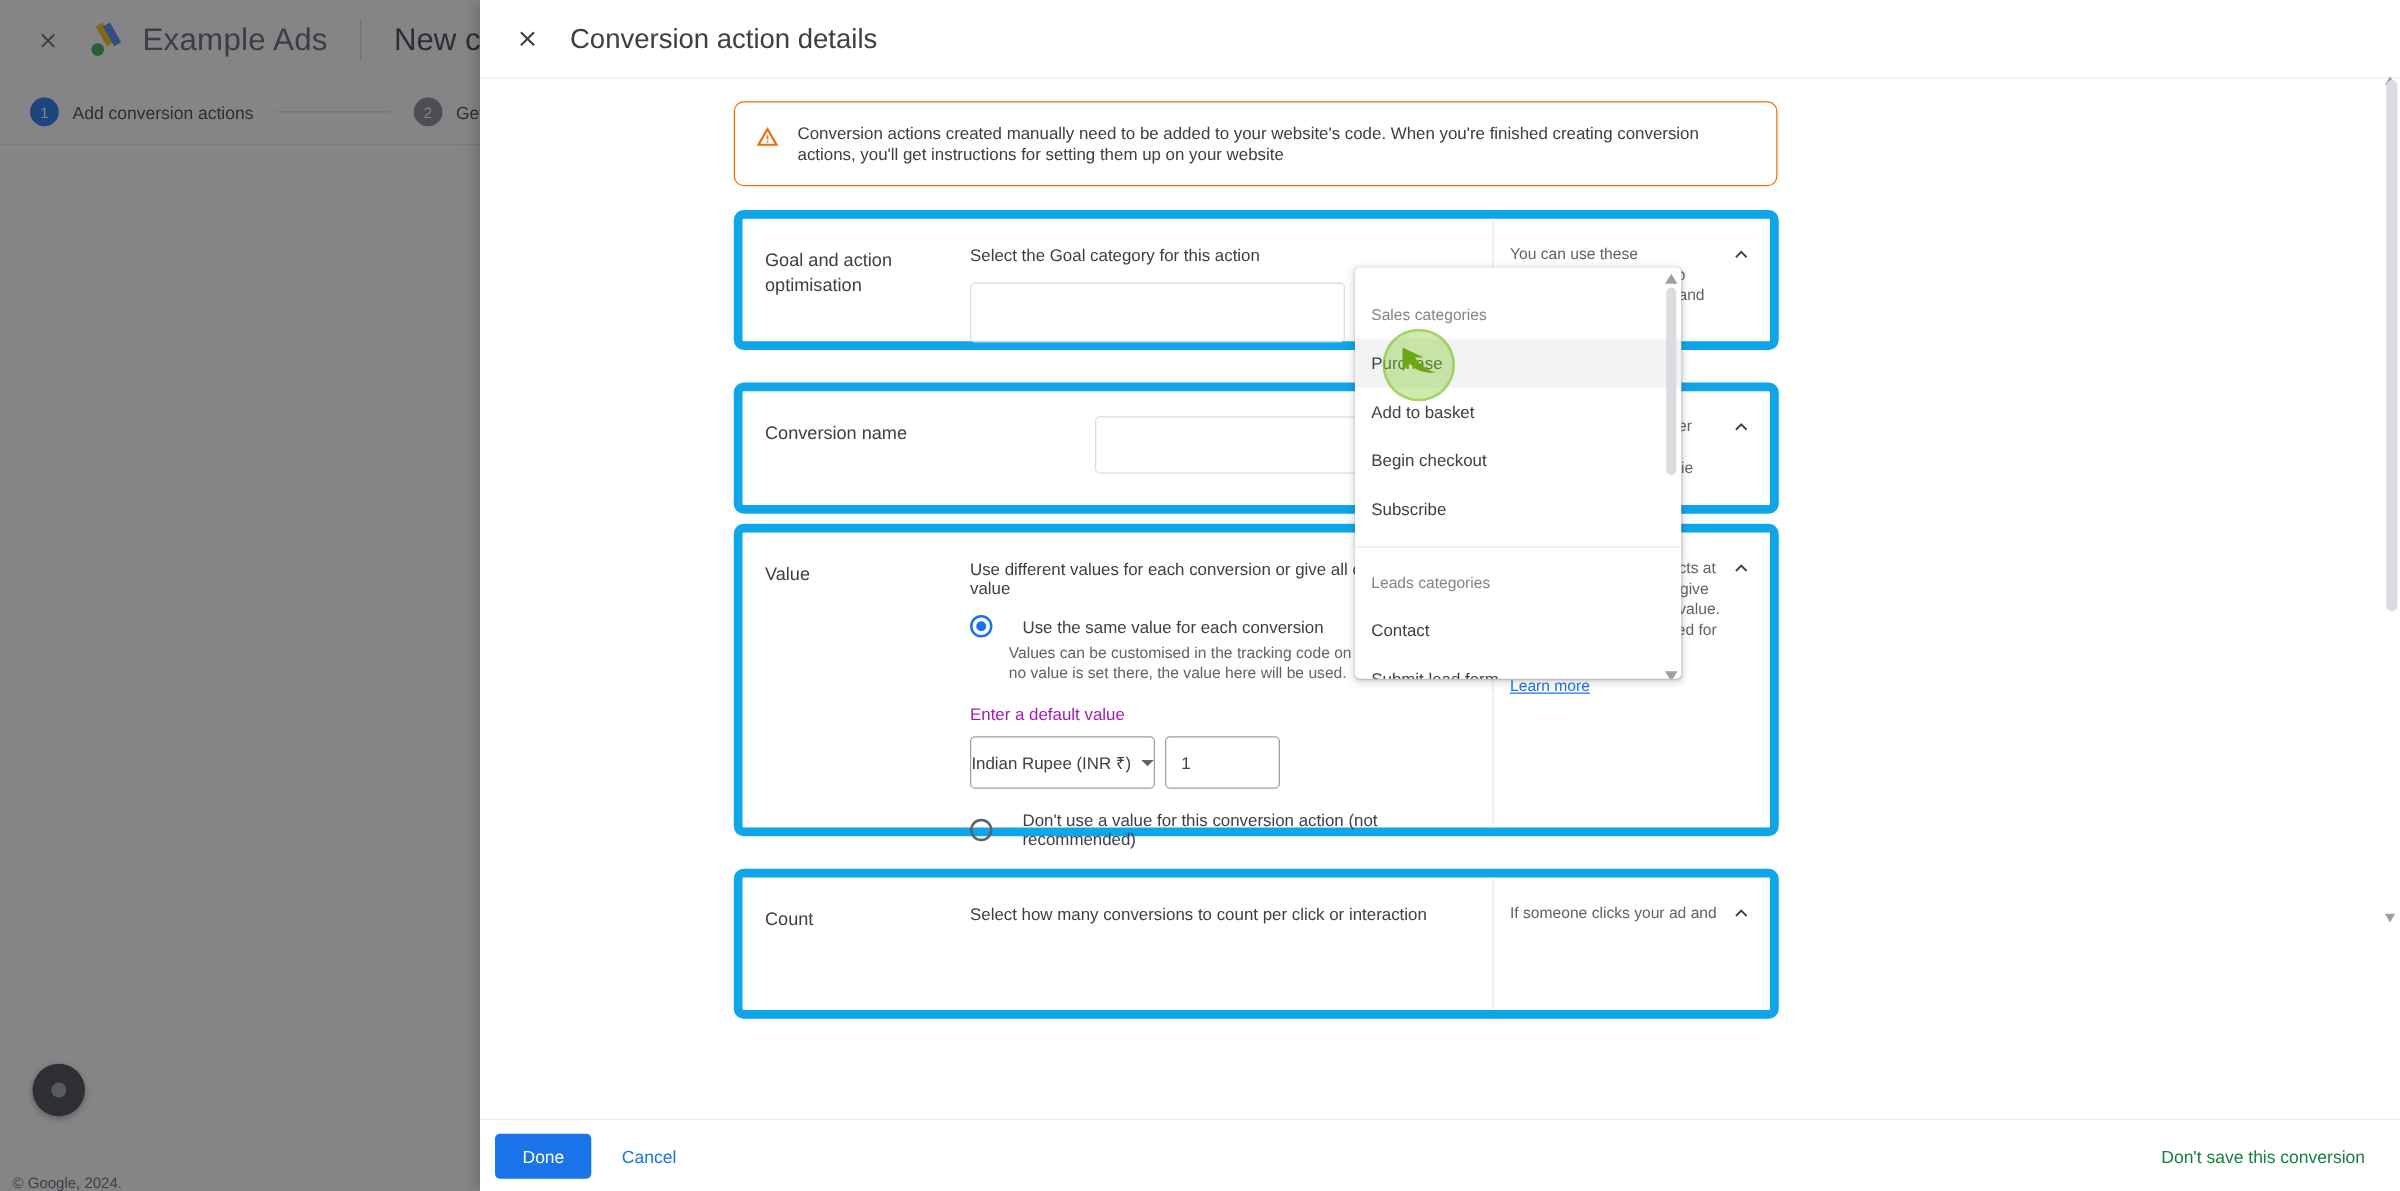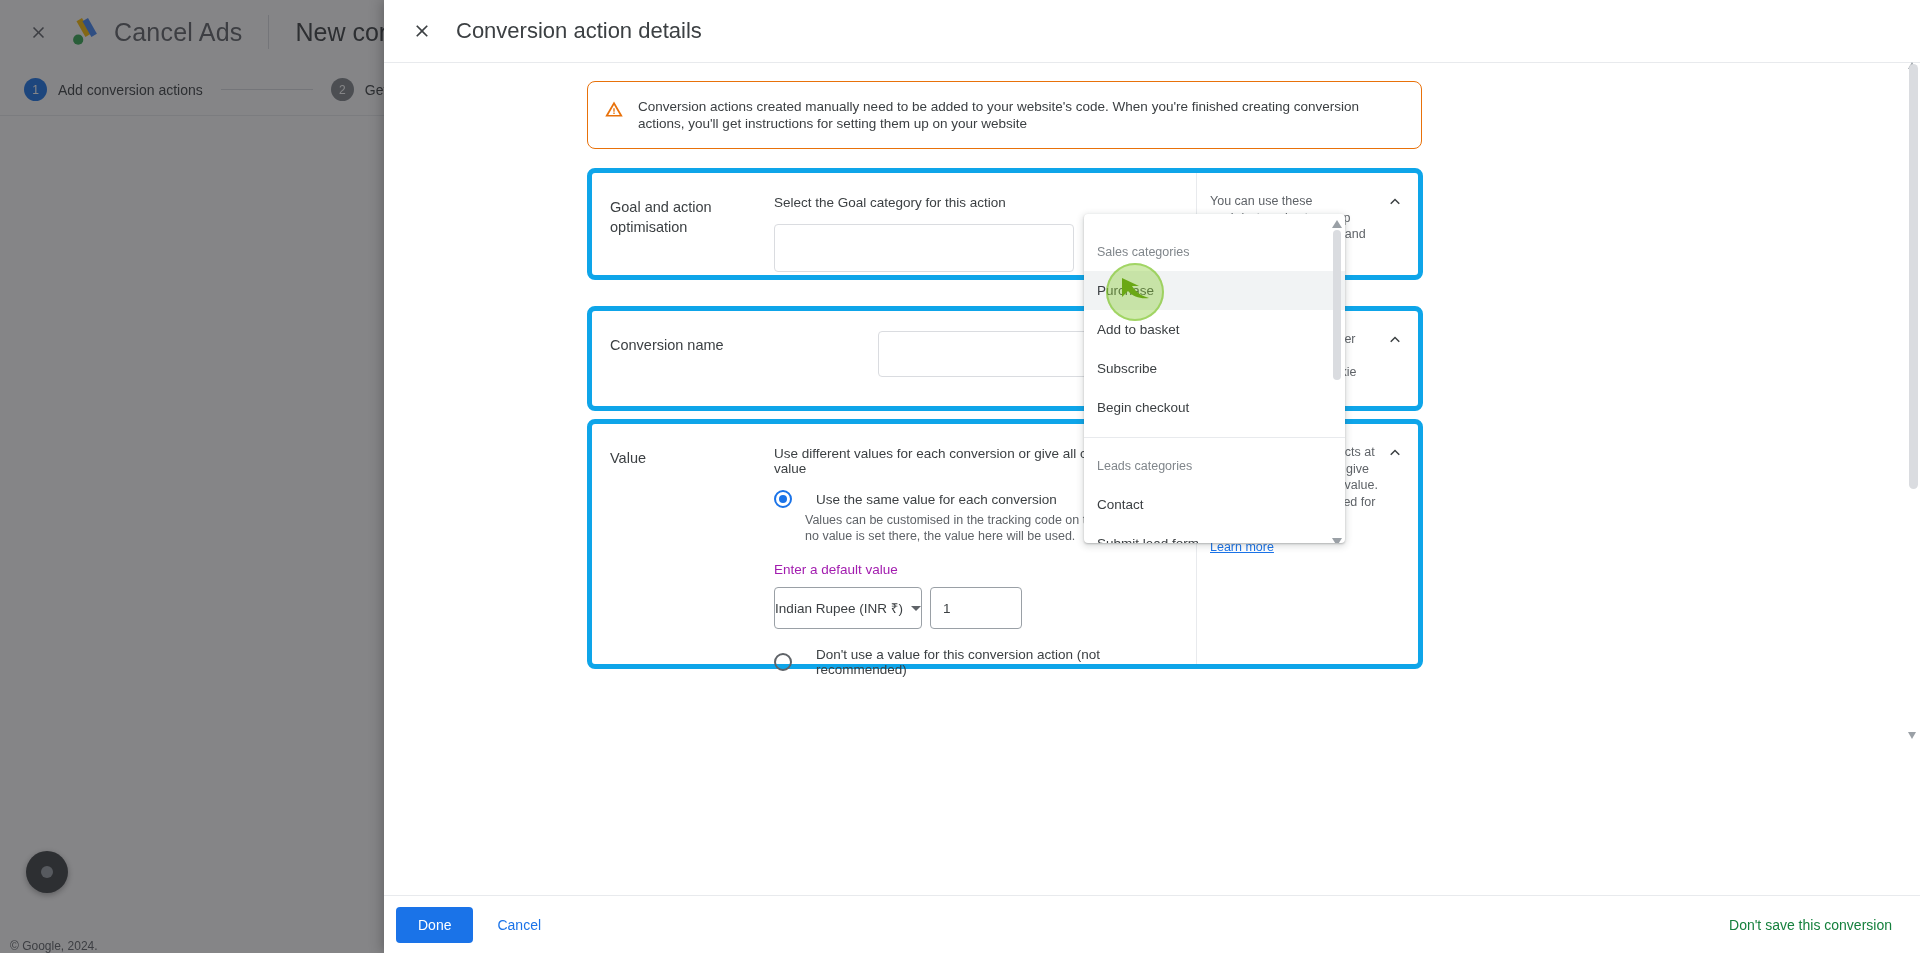--- a/index.html
+++ b/index.html
@@ -97,21 +97,21 @@
     border: 1px solid #e8710a; border-radius: 8px;
     padding: 16px 18px 16px 16px; display:flex; gap: 14px;
     background: #fff;
   }
   #warn .warn-ico { flex: 0 0 auto; margin-top: 1px; }
   #warn .warn-text { font-size: 13.5px; line-height: 17px; color: #3c4043; }
 
   
   .card {
     position: absolute; left: 203px; width: 836px;
-    border: 5px solid #0ea5e9; border-radius: 8px; background:#fff;
+    border: 7px solid #0ea5e9; border-radius: 8px; background:#fff;
     display: flex;
   }
   .card-title {
     width: 182px; flex: 0 0 182px;
     padding: 24px 12px 20px 18px;
     font-size: 14.5px; color: #3c4043; line-height: 20px;
   }
   .card-main { flex: 1 1 auto; padding: 22px 18px 20px 0; position:relative; }
   .card-help {
     width: 222px; flex: 0 0 222px; border-left: 1px solid #e8eaed;
@@ -249,21 +249,21 @@
       </svg>
     </div>
     <div class="ads-logo">
       <span class="ads-mark">
         <svg width="34" height="34" viewBox="0 0 40 40" aria-hidden="true">
           <path d="M16.5 3.5 L27 22 L20.5 25.8 L10 7.3 Z" fill="#fbbc04"></path>
           <path d="M23.5 3.5 L34 22 L27.5 25.8 L17 7.3 Z" fill="#4285f4"></path>
           <circle cx="12" cy="29" r="6" fill="#34a853"></circle>
         </svg>
       </span>
-      <span class="ads-wordmark">Cancel Ads</span>
+      <span class="ads-wordmark">Example Ads</span>
     </div>
     <div class="topbar-sep"></div>
     <div class="topbar-title">New conversion action</div>
   </div>
 
   <div id="bg-steps">
     <div class="step">
       <span class="step-num active">1</span>
       <span class="step-label">Add conversion actions</span>
     </div>
@@ -364,20 +364,34 @@
         <span>If you sell multiple products at different prices, you can give each of them a different value. A unique value is recorded for each conversion.</span><br>
         <a class="help-link" href="#">Learn more</a>
         <span class="collapse-caret">
           <svg width="18" height="18" viewBox="0 0 24 24" aria-hidden="true">
             <path d="M12 8.6 5.6 15l1.4 1.4 5-5 5 5 1.4-1.4z" fill="#3c4043"></path>
           </svg>
         </span>
       </div>
     </div>
 
+    <div class="card" style="top:632px; height: 120px;">
+      <div class="card-title">Count</div>
+      <div class="card-main">
+        <div class="field-note">Select how many conversions to count per click or interaction</div>
+      </div>
+      <div class="card-help">
+        <span>If someone clicks your ad and</span>
+        <span class="collapse-caret">
+          <svg width="18" height="18" viewBox="0 0 24 24" aria-hidden="true">
+            <path d="M12 8.6 5.6 15l1.4 1.4 5-5 5 5 1.4-1.4z" fill="#3c4043"></path>
+          </svg>
+        </span>
+      </div>
+    </div>
 
   </div>
 
   <div id="panel-vscroll">
     <span class="vs-arrow" style="top:-8px;">
       <svg width="10" height="8" viewBox="0 0 10 8">
           <path d="M5 0 9 7H1z" fill="#9aa0a6"></path>
         </svg>
     </span>
     <div class="thumb"></div>
@@ -387,22 +401,22 @@
         </svg>
     </span>
   </div>
 
   <div id="dropdown">
     <div class="dd-inner">
       <div class="dd-gap"></div>
       <div class="dd-section">Sales categories</div>
       <div class="dd-item hovered">Purchase</div>
       <div class="dd-item">Add to basket</div>
+      <div class="dd-item">Begin checkout</div>
       <div class="dd-item">Subscribe</div>
-      <div class="dd-item">Begin checkout</div>
       <div class="dd-divider"></div>
       <div class="dd-section" style="margin-top:8px;">Leads categories</div>
       <div class="dd-item">Contact</div>
       <div class="dd-item">Submit lead form</div>
     </div>
     <div id="dd-arrow-up">
       <svg width="12" height="9" viewBox="0 0 12 9">
           <path d="M6 0 11 8H1z" fill="#9aa0a6"></path>
         </svg>
     </div>

